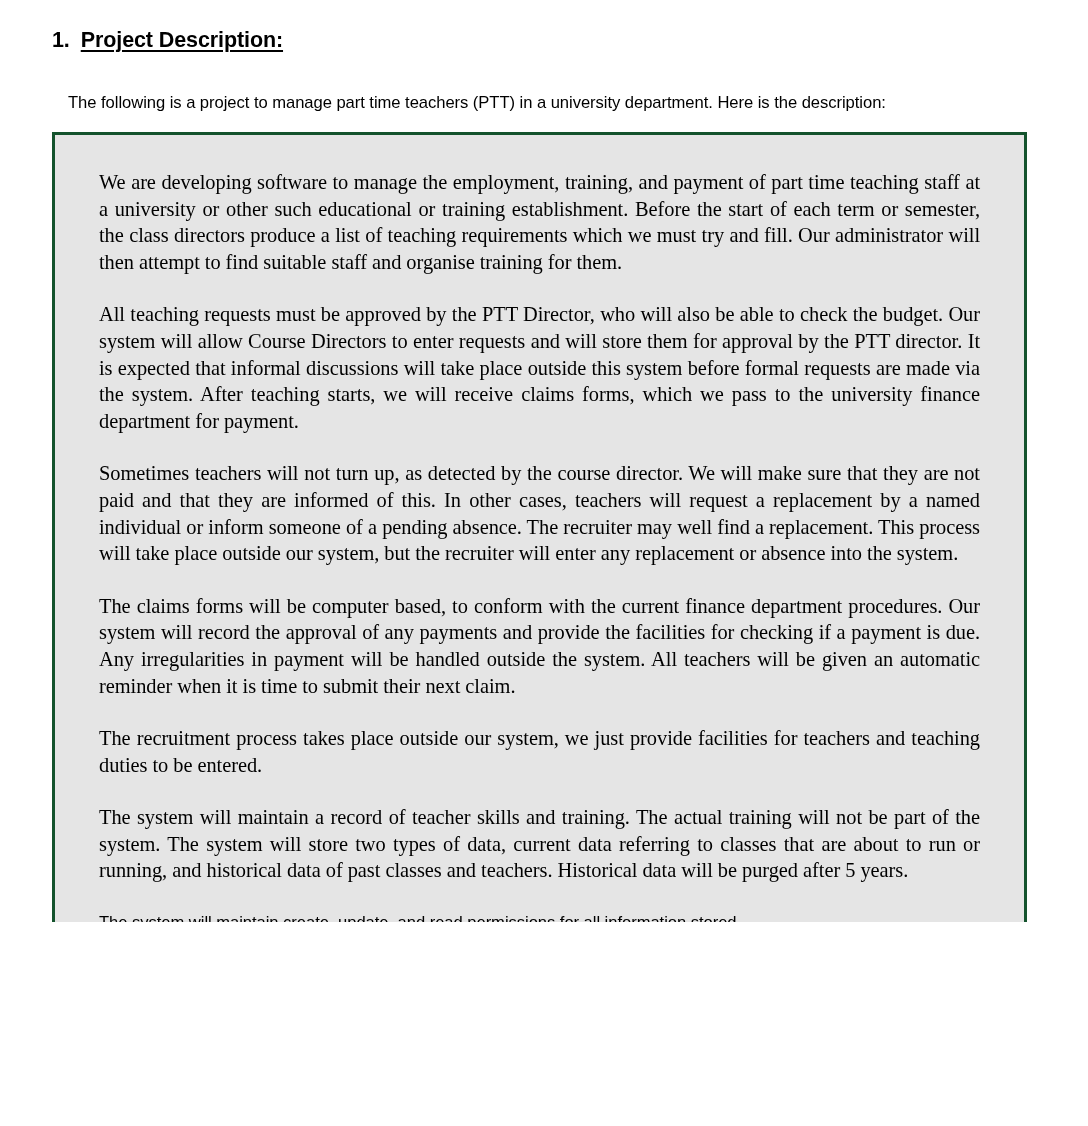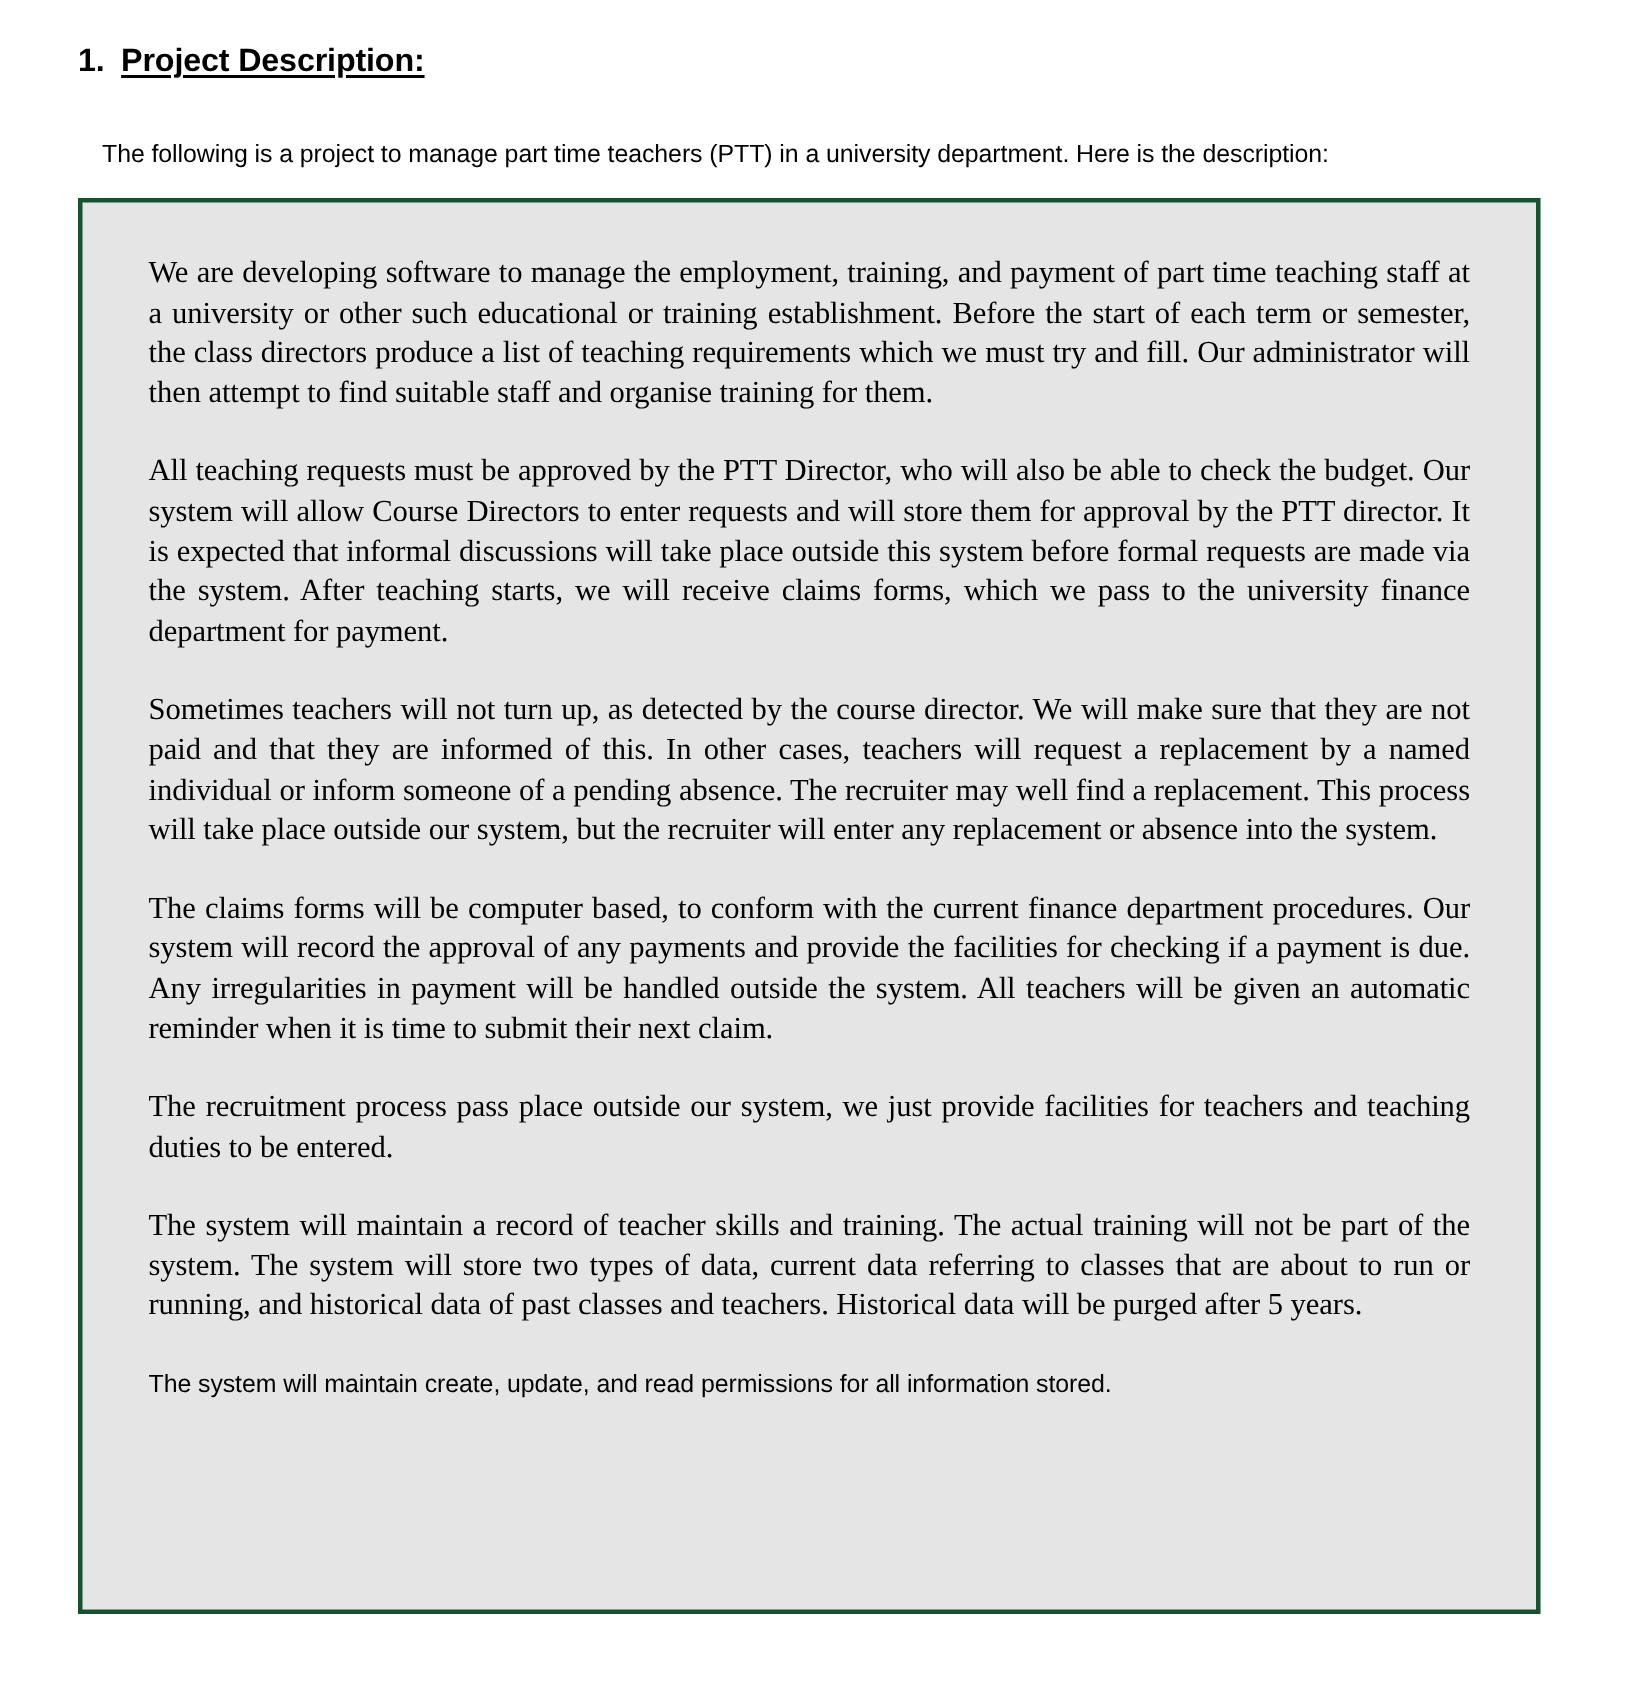--- a/index.html
+++ b/index.html
@@ -14,21 +14,21 @@
     font-family: "Liberation Sans", sans-serif;
     color: #000000;
     -webkit-font-smoothing: antialiased;
   }
 
   .page {
     position: absolute;
     left: 0;
     top: 0;
     width: 1088px;
-    height: 1126px;
+    height: 922px;
     overflow: hidden;
   }
 
   
   .heading {
     position: absolute;
     left: 52px;
     top: 27px;
     width: 960px;
     font-family: "Liberation Sans", sans-serif;
@@ -110,19 +110,19 @@
   </div>
 
   <p class="intro">The following is a project to manage part time teachers (PTT) in a university department. Here is the description:</p>
 
   <div class="desc-box">
     <div class="desc-inner">
       <p class="para">We are developing software to manage the employment, training, and payment of part time teaching staff at a university or other such educational or training establishment. Before the start of each term or semester, the class directors produce a list of teaching requirements which we must try and fill. Our administrator will then attempt to find suitable staff and organise training for them.</p>
       <p class="para">All teaching requests must be approved by the PTT Director, who will also be able to check the budget. Our system will allow Course Directors to enter requests and will store them for approval by the PTT director. It is expected that informal discussions will take place outside this system before formal requests are made via the system. After teaching starts, we will receive claims forms, which we pass to the university finance department for payment.</p>
       <p class="para">Sometimes teachers will not turn up, as detected by the course director. We will make sure that they are not paid and that they are informed of this. In other cases, teachers will request a replacement by a named individual or inform someone of a pending absence. The recruiter may well find a replacement. This process will take place outside our system, but the recruiter will enter any replacement or absence into the system.</p>
       <p class="para">The claims forms will be computer based, to conform with the current finance department procedures. Our system will record the approval of any payments and provide the facilities for checking if a payment is due. Any irregularities in payment will be handled outside the system. All teachers will be given an automatic reminder when it is time to submit their next claim.</p>
-      <p class="para">The recruitment process pass place outside our system, we just provide facilities for teachers and teaching duties to be entered.</p>
+      <p class="para">The recruitment process takes place outside our system, we just provide facilities for teachers and teaching duties to be entered.</p>
       <p class="para">The system will maintain a record of teacher skills and training. The actual training will not be part of the system. The system will store two types of data, current data referring to classes that are about to run or running, and historical data of past classes and teachers. Historical data will be purged after 5 years.</p>
       <p class="para sans">The system will maintain create, update, and read permissions for all information stored.</p>
     </div>
   </div>
 
 </div>
 
 </body></html>

